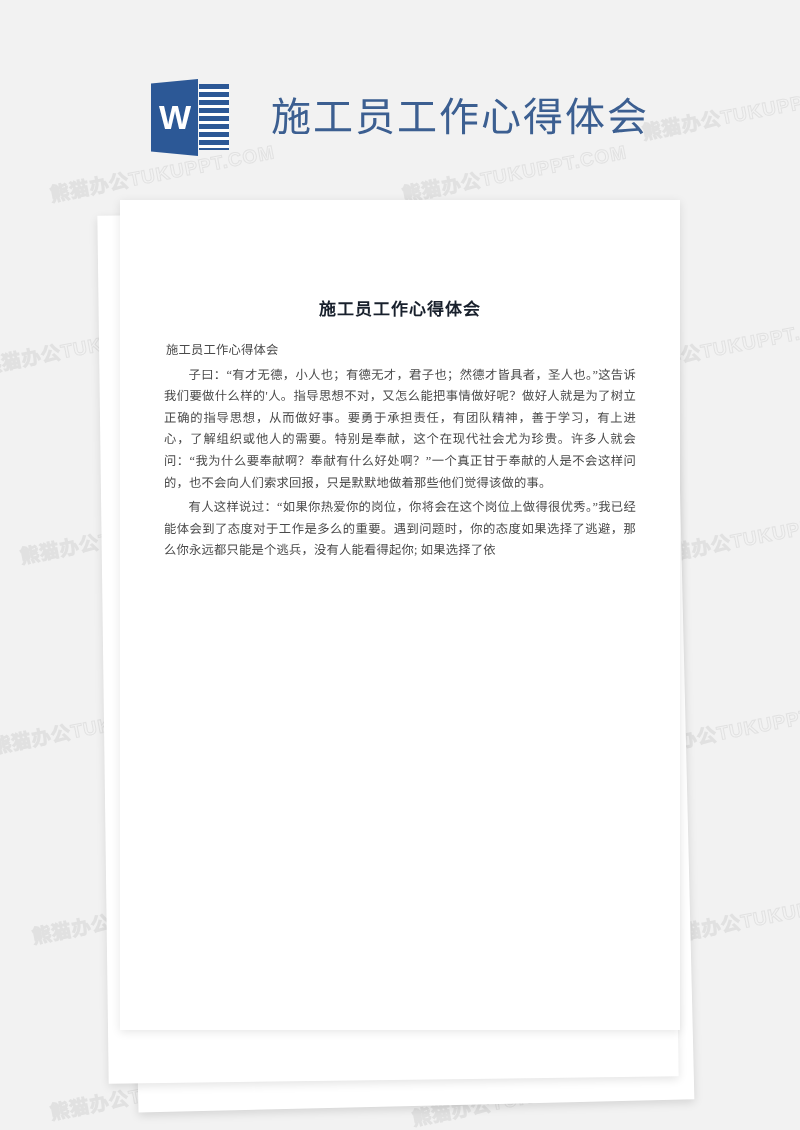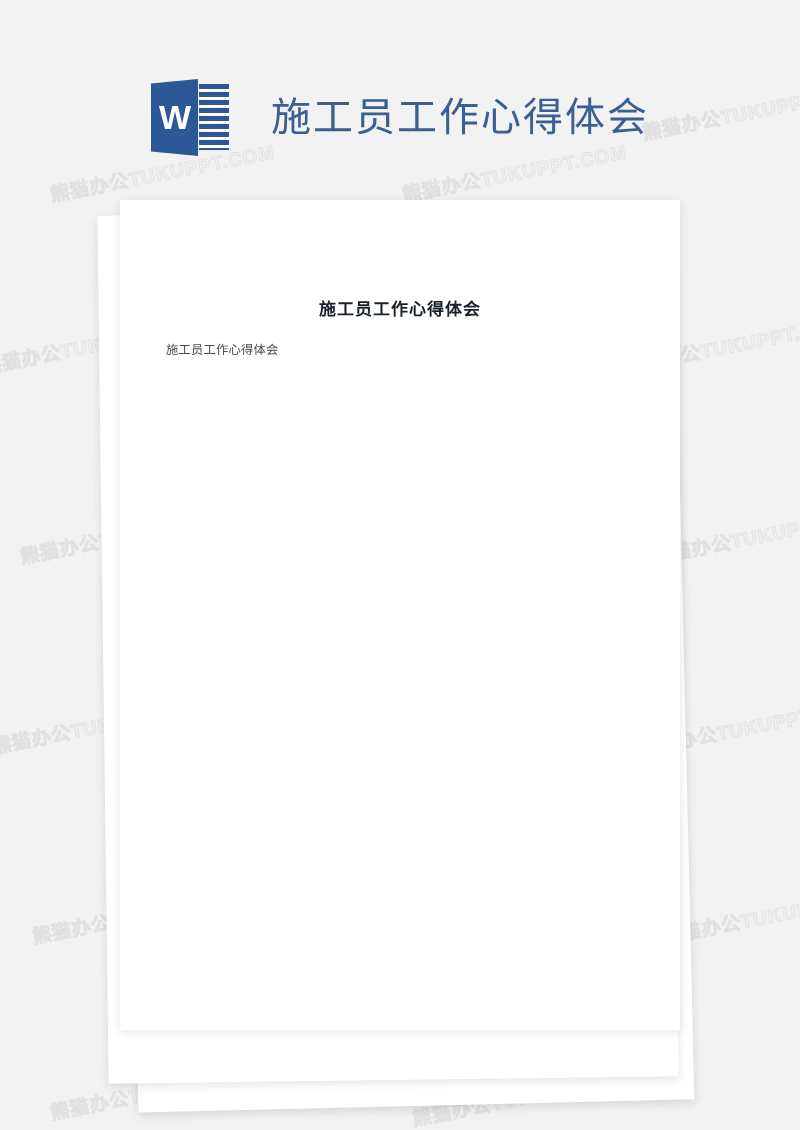--- a/index.html
+++ b/index.html
@@ -213,16 +213,18 @@
 
 <div id="page-stack">
   <div class="sheet" id="sheet-back-2"></div>
   <div class="sheet" id="sheet-back-1"></div>
 
   <div class="sheet" id="sheet-front">
     <div id="doc-page-inner">
       <div id="doc-title">施工员工作心得体会</div>
       <div id="doc-body">
         <p class="para first-label">施工员工作心得体会</p>
+        <p class="para indent">子曰：“有才无德，小人也；有德无才，君子也；然德才皆具者，圣人也。”这告诉我们要做什么样的'人。指导思想不对，又怎么能把事情做好呢？做好人就是为了树立正确的指导思想，从而做好事。要勇于承担责任，有团队精神，善于学习，有上进心，了解组织或他人的需要。特别是奉献，这个在现代社会尤为珍贵。许多人就会问：“我为什么要奉献啊？奉献有什么好处啊？”一个真正甘于奉献的人是不会这样问的，也不会向人们索求回报，只是默默地做着那些他们觉得该做的事。</p>
+        <p class="para indent">有人这样说过：“如果你热爱你的岗位，你将会在这个岗位上做得很优秀。”我已经能体会到了态度对于工作是多么的重要。遇到问题时，你的态度如果选择了逃避，那么你永远都只能是个逃兵，没有人能看得起你; 如果选择了依</p>
       </div>
     </div>
   </div>
 </div>
 
 </body></html>

